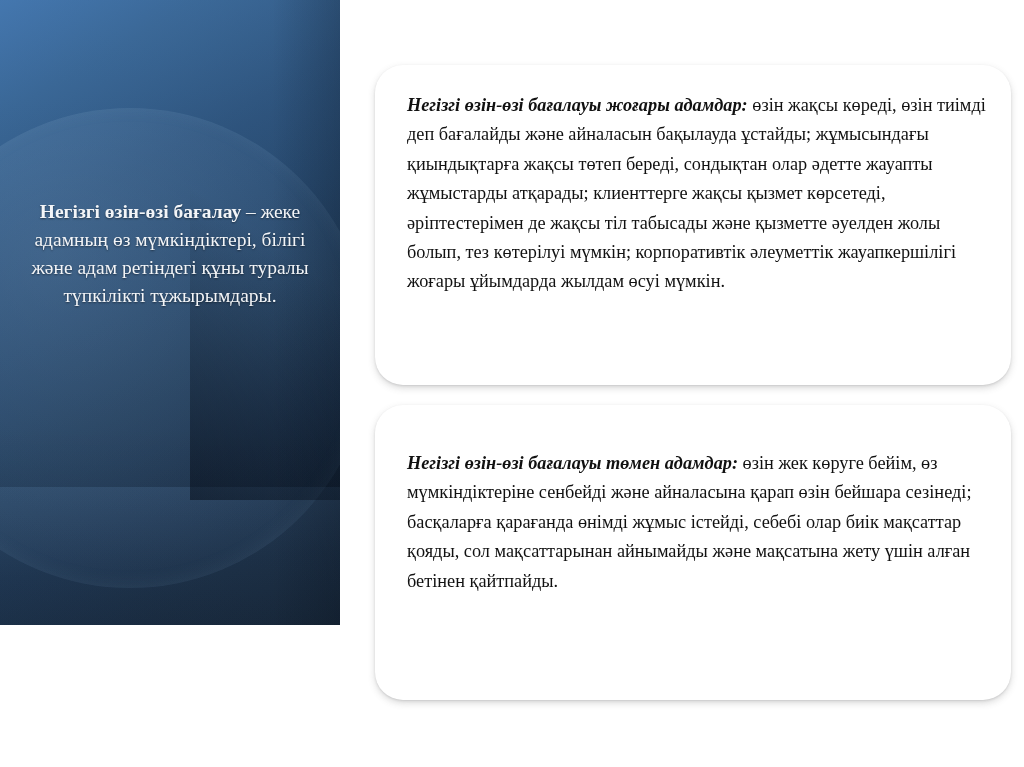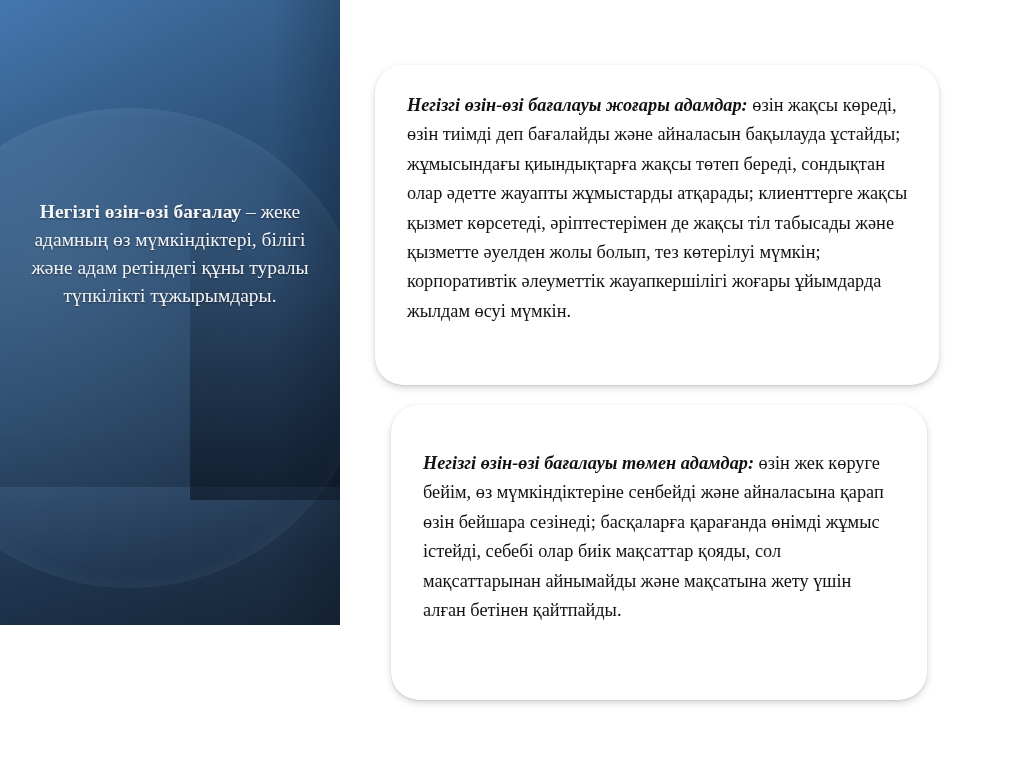--- a/index.html
+++ b/index.html
@@ -133,28 +133,28 @@
     position: absolute;
     background: #ffffff;
     border-radius: 28px;
     box-shadow: 0 3px 7px rgba(80,80,84,0.22),
                 0 1px 2px rgba(90,90,96,0.16);
     box-sizing: border-box;
   }
   .card-1 {
     left: 35px;
     top: 65px;
-    width: 564px;
+    width: 636px;
     height: 320px;
     padding: 26px 23px 22px 32px;
   }
   .card-2 {
-    left: 51px;
+    left: 35px;
     top: 405px;
-    width: 536px;
+    width: 636px;
     height: 295px;
     padding: 44px 30px 22px 32px;
   }
   .card-text {
     font-family: "Liberation Serif", "DejaVu Serif", serif;
     font-size: 18.3px;
     line-height: 29.4px;
     color: #111111;
     text-align: left;
   }

